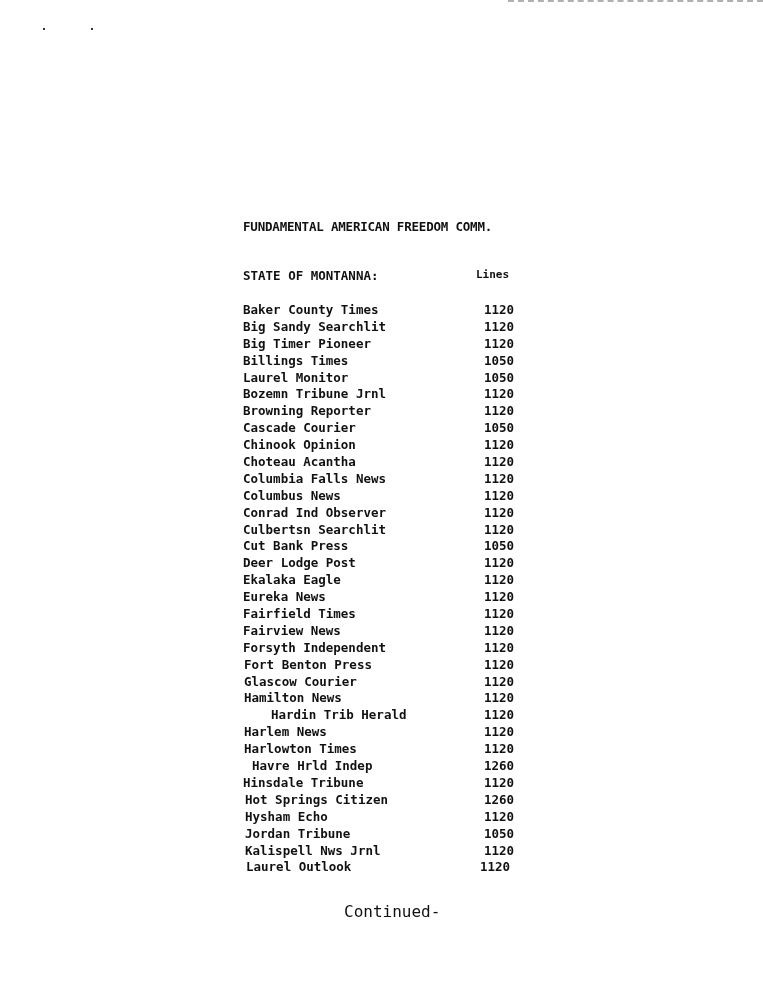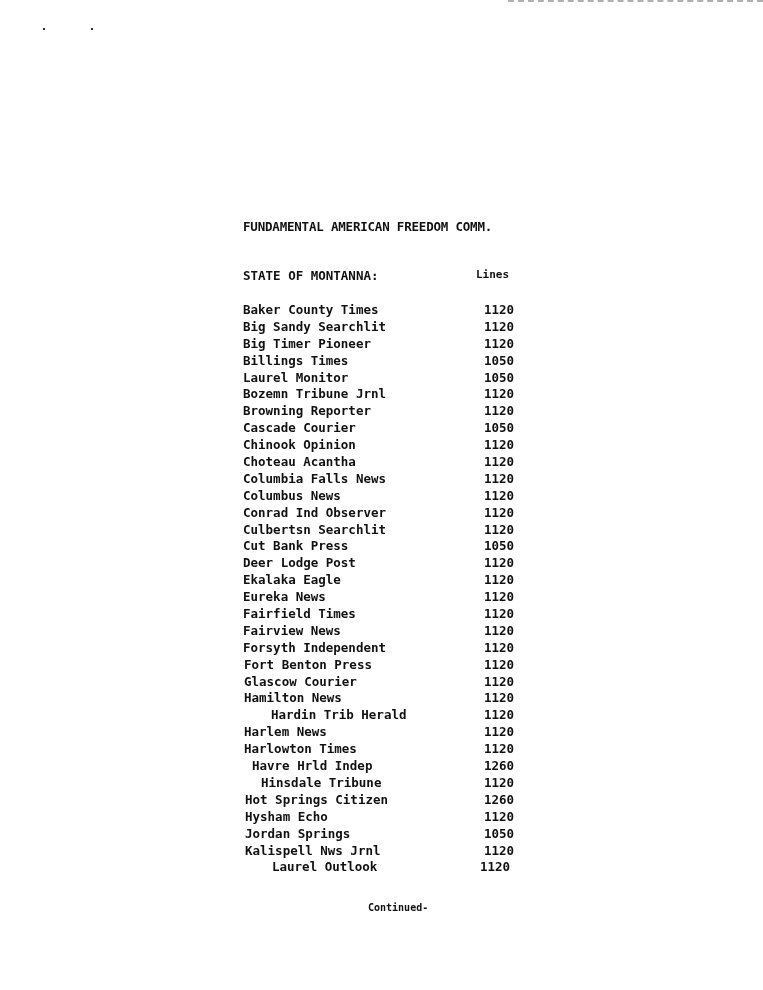--- a/index.html
+++ b/index.html
@@ -79,24 +79,23 @@
       left: 0;
     }
     .row .value {
       position: absolute;
       left: 241px;
     }
     .continued {
       position: absolute;
       left: 344px;
       top: 902px;
-      font-size: 10px;
-      font-weight: bold;
-      white-space: nowrap;
-      margin-left: 24px;
+      font-size: 16px;
+      font-weight: normal;
+      white-space: nowrap;
     }
   </style>
 </head>
 <body>
 
 <div class="page">
   <div class="dotted-edge"></div>
   <div class="speck" style="left:43px; top:28px;"></div>
   <div class="speck" style="left:91px; top:28px;"></div>
 
@@ -211,39 +210,39 @@
       </div>
       <div class="row">
         <span class="name" style="left: 1px;">Harlowton Times</span>
         <span class="value">1120</span>
       </div>
       <div class="row">
         <span class="name" style="left: 9px;">Havre Hrld Indep</span>
         <span class="value">1260</span>
       </div>
       <div class="row">
-        <span class="name" style="left: 18px; text-align: right;">Hinsdale Tribune</span>
+        <span class="name" style="left: 0; text-align: right;">Hinsdale Tribune</span>
         <span class="value">1120</span>
       </div>
       <div class="row">
         <span class="name" style="left: 2px;">Hot Springs Citizen</span>
         <span class="value">1260</span>
       </div>
       <div class="row">
         <span class="name" style="left: 2px;">Hysham Echo</span>
         <span class="value">1120</span>
       </div>
       <div class="row">
-        <span class="name" style="left: 2px;">Jordan Springs</span>
+        <span class="name" style="left: 2px;">Jordan Tribune</span>
         <span class="value">1050</span>
       </div>
       <div class="row">
         <span class="name" style="left: 2px;">Kalispell Nws Jrnl</span>
         <span class="value">1120</span>
       </div>
       <div class="row">
-        <span class="name" style="left: 3px; margin-left: 26px;">Laurel Outlook</span>
+        <span class="name" style="left: 3px;">Laurel Outlook</span>
         <span class="value" style="left: 237px;">1120</span>
       </div>
     </div>
 
   <div class="continued">Continued-</div>
 </div>
 
 </body></html>

